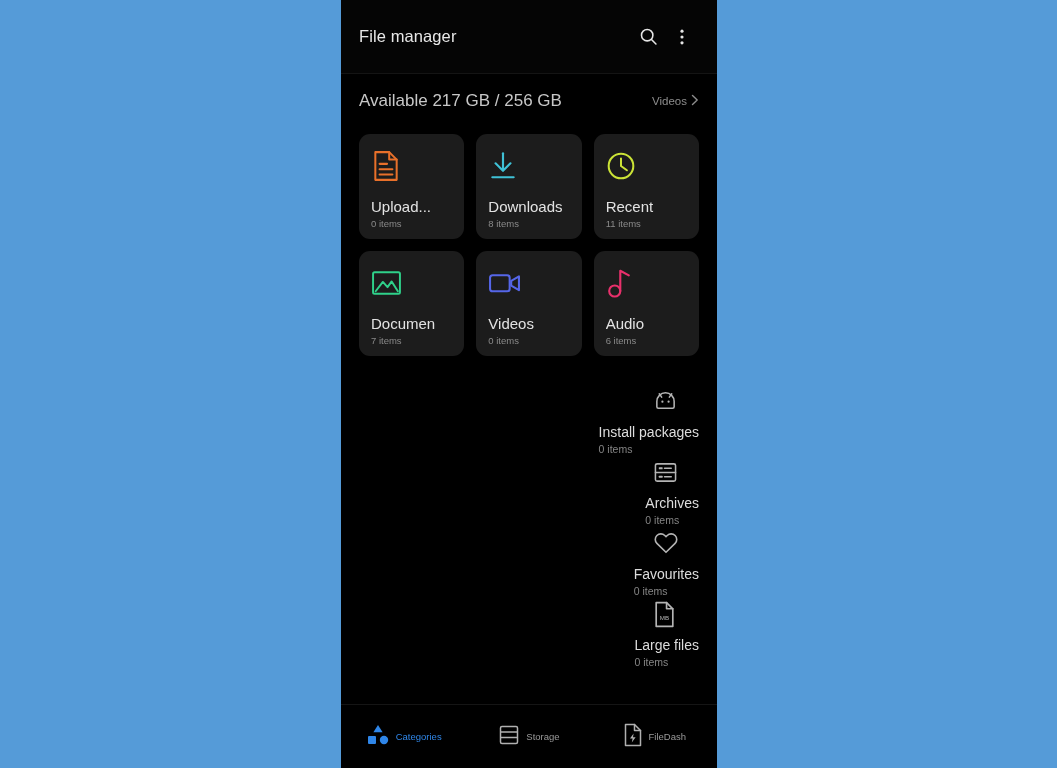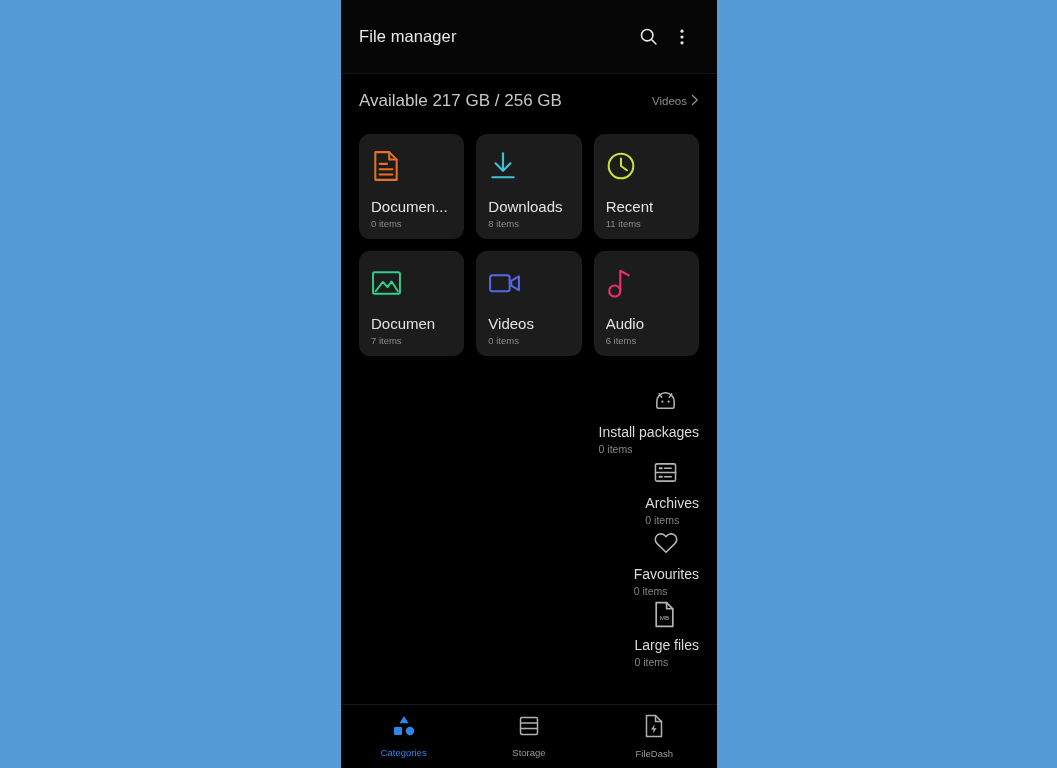--- a/index.html
+++ b/index.html
@@ -141,21 +141,21 @@
   
   #bottom-nav {
     flex: 0 0 63px;
     display: flex;
     border-top: 1px solid #151515;
     background: #000000;
   }
   .nav-item {
     flex: 1 1 0;
     display: flex;
-    flex-direction: column;
+    flex-direction: row;
     align-items: center;
     justify-content: center;
     gap: 6px;
     cursor: pointer;
   }
   .nav-label { font-size: 9.5px; color: #9a9a9a; }
   .nav-item.active .nav-label { color: #2f86e8; }
 </style>
 </head>
 <body>
@@ -201,21 +201,21 @@
       <div class="tile">
         <div class="tile-icon">
           <svg width="30" height="32" viewBox="0 0 26 30" fill="none" stroke="#e8702a" stroke-width="1.9" stroke-linejoin="round" stroke-linecap="round">
             <path d="M3 2h13l7 7v19H3z"></path>
               <polyline points="16,2 16,9 23,9"></polyline>
             <line x1="7" y1="13" x2="14" y2="13"></line>
               <line x1="7" y1="18" x2="19" y2="18"></line>
               <line x1="7" y1="23" x2="19" y2="23"></line>
           </svg>
         </div>
-        <div class="tile-title">Documen...</div>
+        <div class="tile-title">Upload...</div>
         <div class="tile-count">0 items</div>
       </div>
 
       <div class="tile">
         <div class="tile-icon">
           <svg width="30" height="32" viewBox="0 0 28 30" fill="none" stroke="#3fc1d6" stroke-width="2" stroke-linecap="round" stroke-linejoin="round">
             <line x1="14" y1="3" x2="14" y2="19"></line>
               <polyline points="7,12.5 14,19.5 21,12.5"></polyline>
               <line x1="4" y1="25.5" x2="24" y2="25.5"></line>
           </svg>

